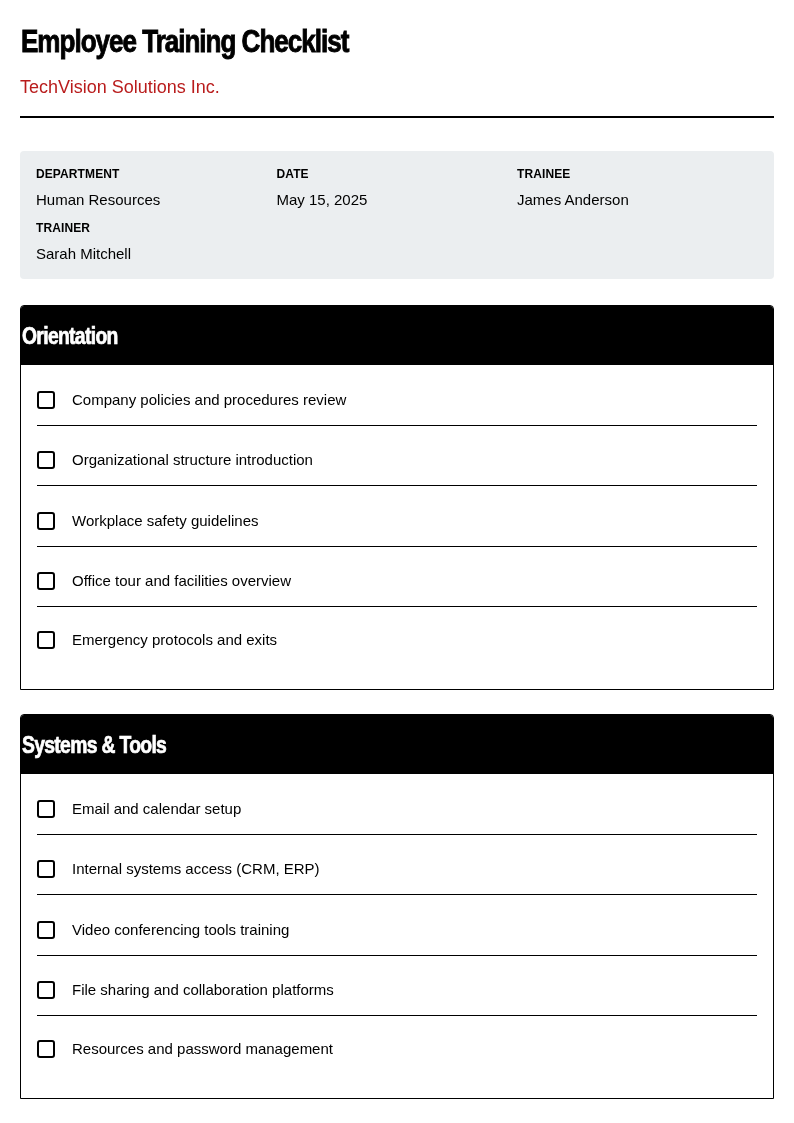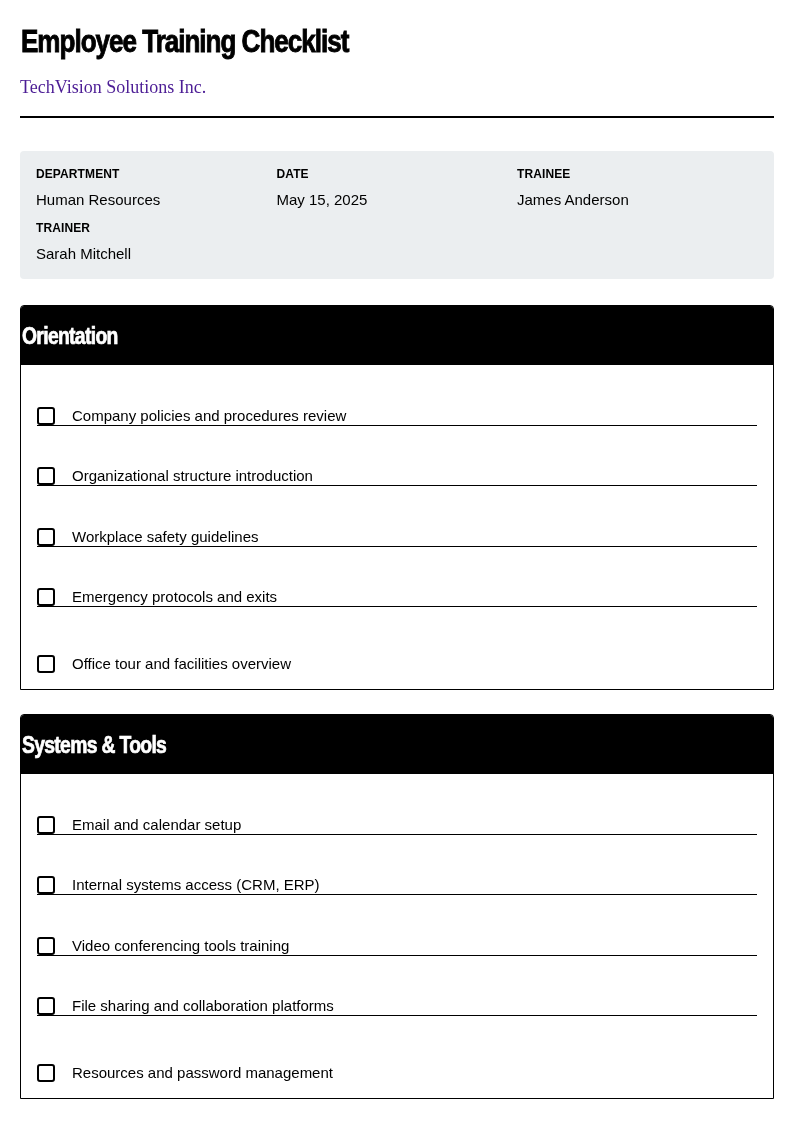--- a/index.html
+++ b/index.html
@@ -30,22 +30,21 @@
       transform: scaleX(0.84);
       transform-origin: left center;
       white-space: nowrap;
       -webkit-text-stroke: 0.9px #000;
       margin-left: 1px;
     }
     .doc-subtitle {
       margin-top: 16px;
       font-size: 18px;
       line-height: 22px;
-      color: #4c1d95;
-      font-family: Liberation Serif, serif;
+      color: #b91c1c;
     }
     .info-panel {
       margin-top: 33px;
       background: #ebeef0;
       border-radius: 4px;
       padding: 16px 16px 26px 16px;
       display: grid;
       grid-template-columns: 240.5px 240.5px 240px;
       row-gap: 11px;
       height: 128px;
@@ -85,21 +84,21 @@
       white-space: nowrap;
       -webkit-text-stroke: 0.7px #fff;
       padding-top: 2px;
     }
     .checklist {
       list-style: none;
       padding: 0 16px 16px 16px;
     }
     .check-item {
       display: flex;
-      align-items: flex-end;
+      align-items: center;
       height: 60.5px;
       padding-top: 10px;
       border-bottom: 1px solid #000;
     }
     .check-item:last-child {
       border-bottom: none;
       height: 66px;
       padding-top: 0px;
     }
     .checkbox {
@@ -158,25 +157,25 @@
       <li class="check-item">
         <span class="checkbox"></span>
         <span class="check-label">Organizational structure introduction</span>
       </li>
       <li class="check-item">
         <span class="checkbox"></span>
         <span class="check-label">Workplace safety guidelines</span>
       </li>
       <li class="check-item">
         <span class="checkbox"></span>
+        <span class="check-label">Office tour and facilities overview</span>
+      </li>
+      <li class="check-item">
+        <span class="checkbox"></span>
         <span class="check-label">Emergency protocols and exits</span>
-      </li>
-      <li class="check-item">
-        <span class="checkbox"></span>
-        <span class="check-label">Office tour and facilities overview</span>
       </li>
     </ul>
   </section>
 
   <section class="section">
     <div class="section-header">
       <h2 class="section-title">Systems &amp; Tools</h2>
     </div>
     <ul class="checklist">
       <li class="check-item">

